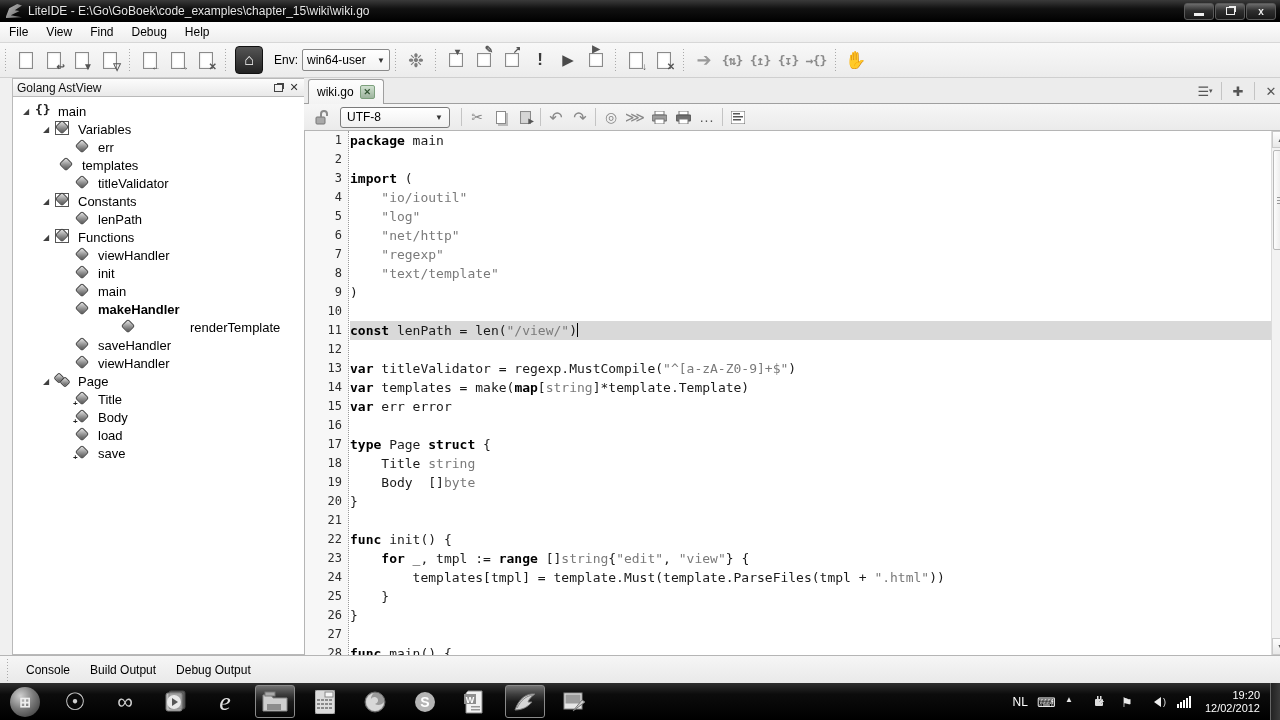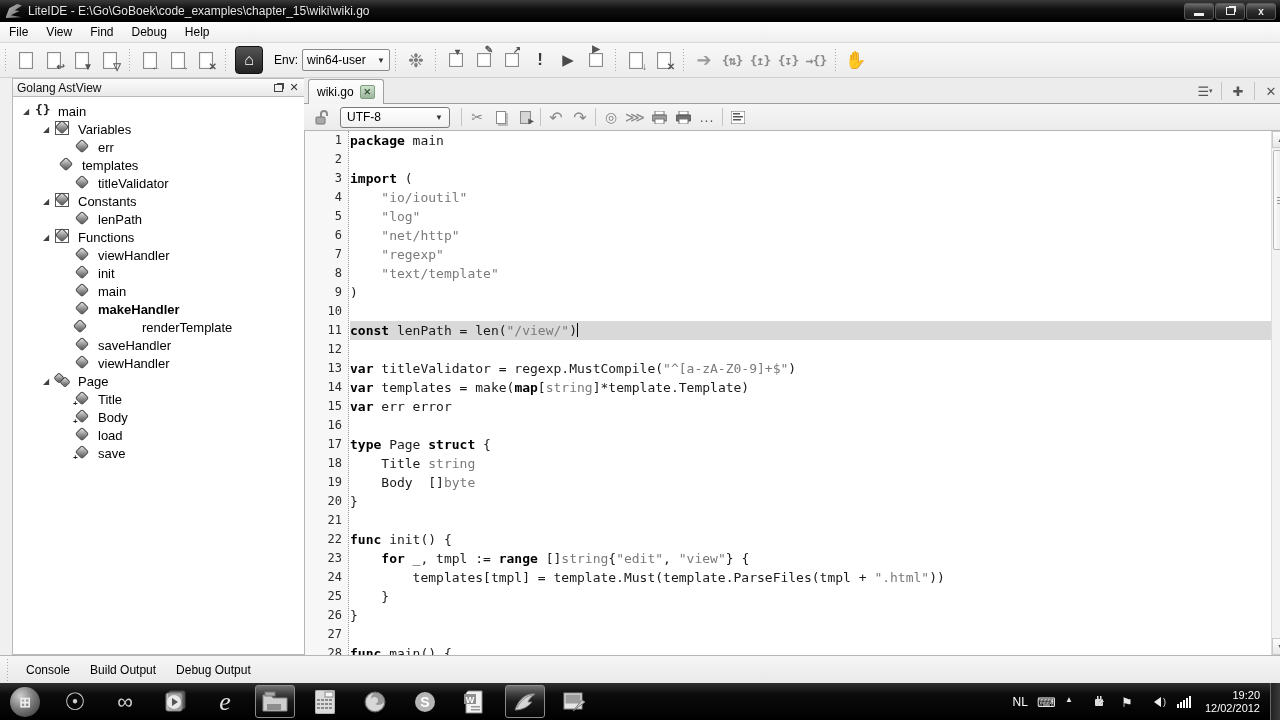--- a/index.html
+++ b/index.html
@@ -335,21 +335,21 @@
         </span>
         <span>main</span>
       </div>
       <div class="trow" style="padding-left: 48px; font-weight: bold;">
         <span class="texp"></span>
         <span class="tico">
           <span class="diam"></span>
         </span>
         <span>makeHandler</span>
       </div>
-      <div class="trow" style=" gap: 46px;">
+      <div class="trow" style="padding-left: 48px; gap: 46px;">
         <span class="texp"></span>
         <span class="tico">
           <span class="diam"></span>
         </span>
         <span>renderTemplate</span>
       </div>
       <div class="trow" style="padding-left: 48px;">
         <span class="texp"></span>
         <span class="tico">
           <span class="diam"></span>

